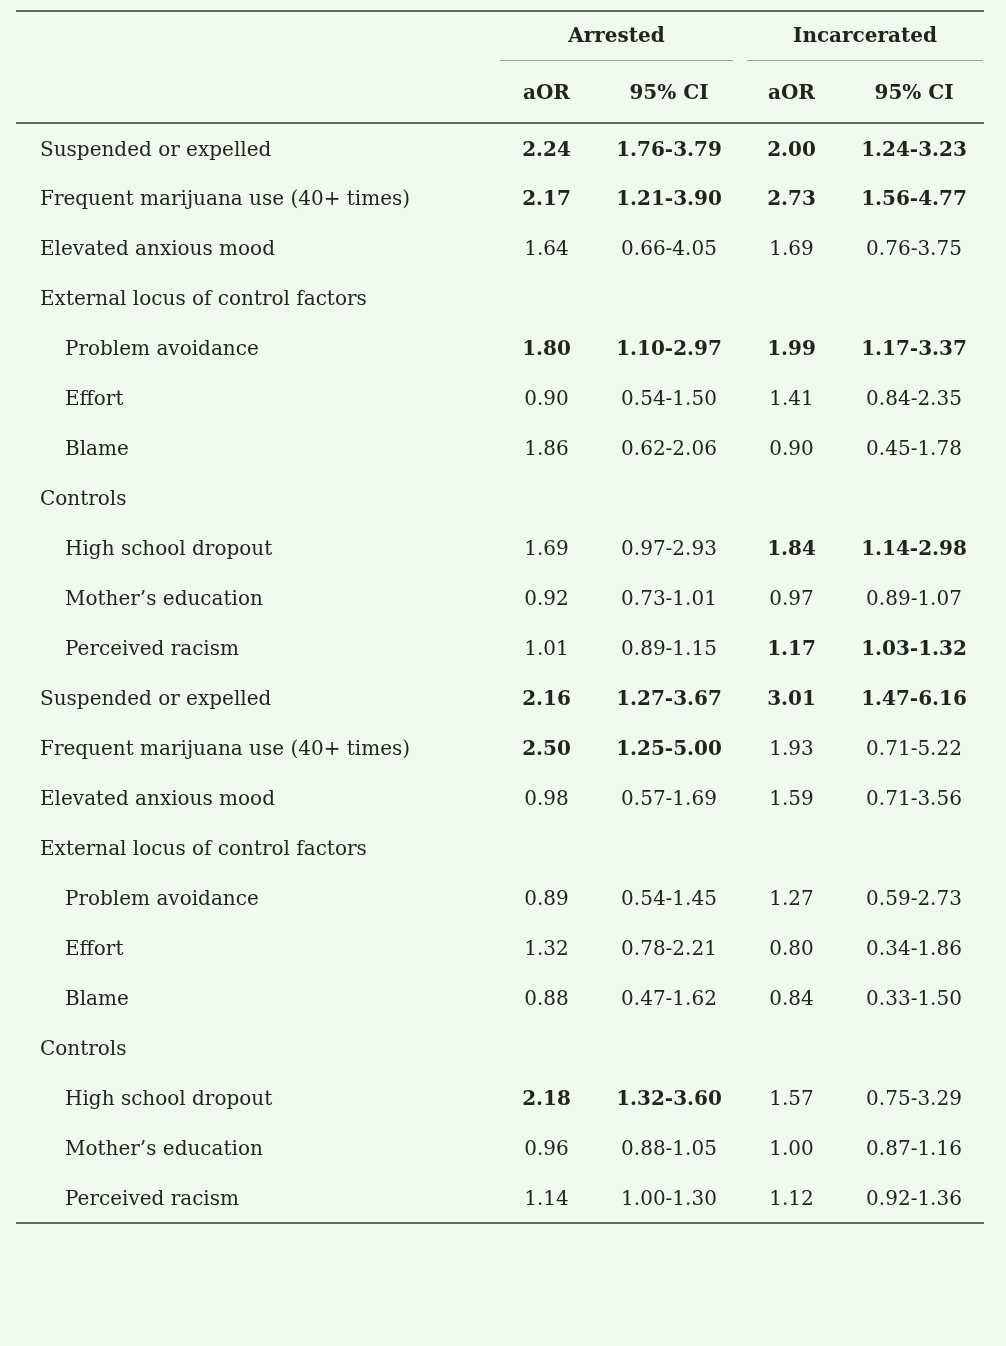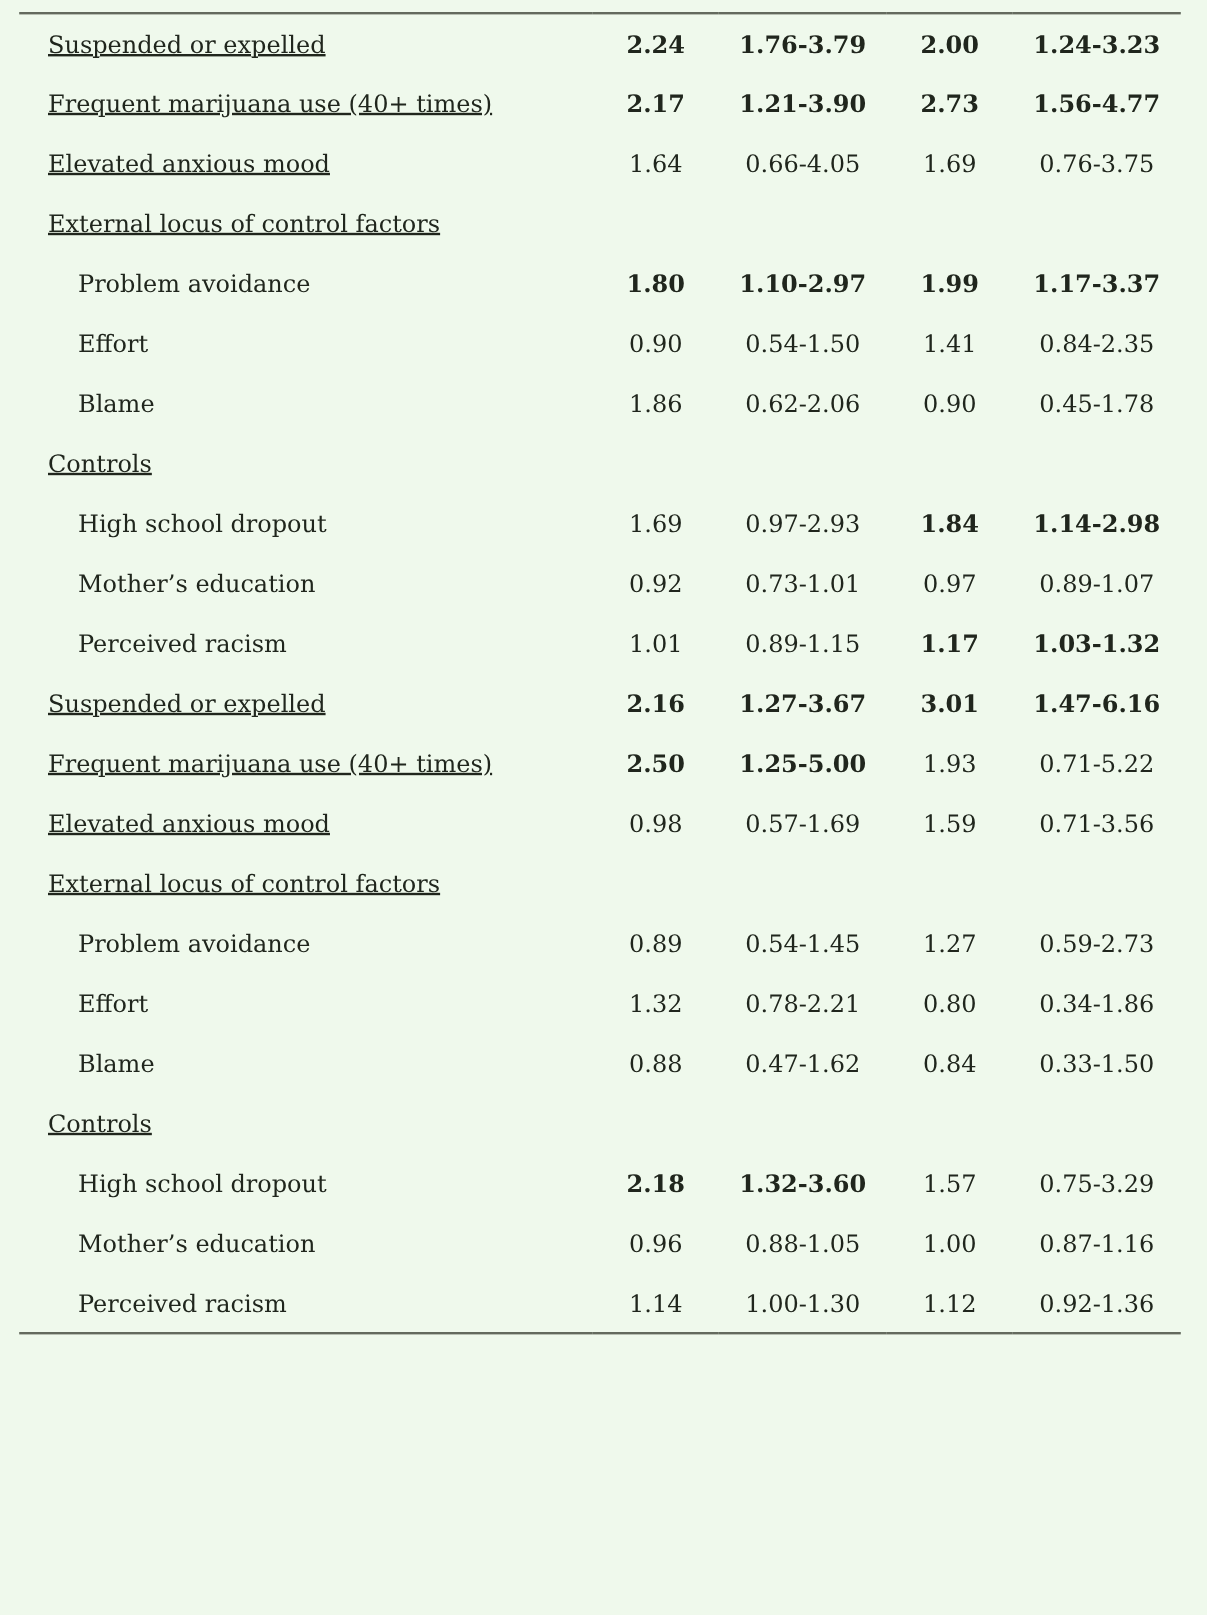--- a/index.html
+++ b/index.html
@@ -52,21 +52,21 @@
     vertical-align:middle;
   }
   tbody tr{height:50px;}
   td.label{
     text-align:left;
     padding:0;
     vertical-align:middle;
     white-space:nowrap;
     overflow:hidden;
   }
-  td.label.ind1{padding-left:24px;text-decoration:underline;}
+  td.label.ind1{padding-left:24px;}
   td.label.ind2{padding-left:49px;}
   td.val{
     text-align:center;
     vertical-align:middle;
     padding:0;
     white-space:nowrap;
   }
   td.val.b{font-weight:bold;}
   .it{font-style:italic;}
 </style>
@@ -76,20 +76,40 @@
 <div class="page">
   <table class="or-table">
     <colgroup>
       <col class="c-label">
       <col class="c-aor">
       <col class="c-ci">
       <col class="c-aor">
       <col class="c-ci">
     </colgroup>
     <thead>
+      <tr class="grp-row">
+        <td class="label"></td>
+        <th colspan="2">
+          <div class="grp grp-a">
+            <span>Arrested</span>
+          </div>
+        </th>
+        <th colspan="2">
+          <div class="grp grp-b">
+            <span>Incarcerated</span>
+          </div>
+        </th>
+      </tr>
+      <tr class="sub-row">
+        <td class="label"></td>
+        <th class="sub">aOR</th>
+        <th class="sub">95% CI</th>
+        <th class="sub">aOR</th>
+        <th class="sub">95% CI</th>
+      </tr>
     </thead>
     <tbody>
         <tr>
           <td class="label ind1">Suspended or expelled</td>
           <td class="val b">2.24</td>
           <td class="val b">1.76-3.79</td>
           <td class="val b">2.00</td>
           <td class="val b">1.24-3.23</td>
         </tr>
         <tr>

